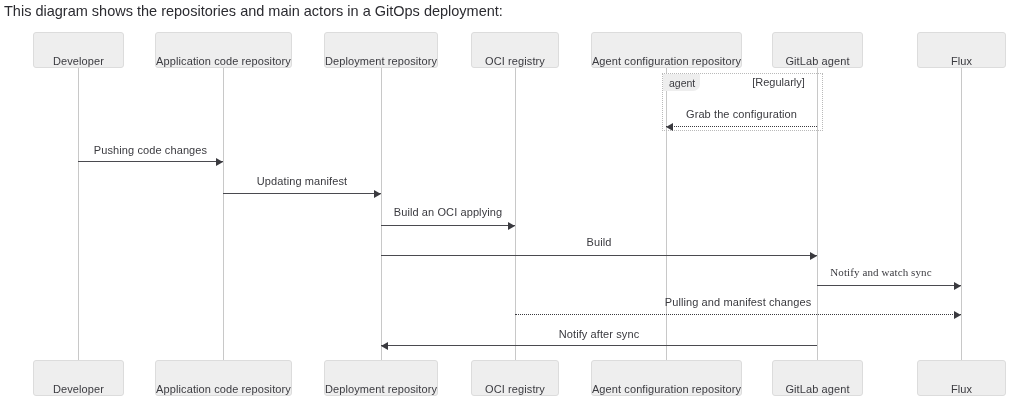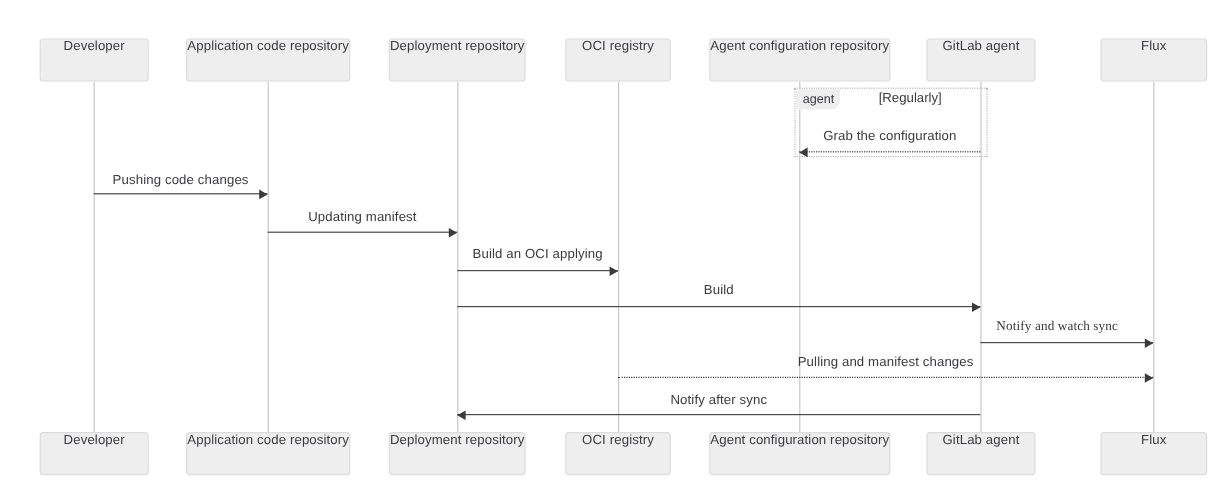--- a/index.html
+++ b/index.html
@@ -35,21 +35,21 @@
     height: 405px;
   }
   .actor-box {
     position: absolute;
     box-sizing: border-box;
     background: #eeeeee;
     border: 1px solid #dcdcdc;
     border-radius: 3px;
     height: 36px;
     display: flex;
-    align-items: flex-start;
+    align-items: flex-end;
     justify-content: center;
   }
   .actor-label {
     font-size: 11px;
     color: #3b3b40;
     white-space: nowrap;
     letter-spacing: 0.1px;
   }
   .lifeline {
     position: absolute;
@@ -104,27 +104,29 @@
     font-size: 10.5px;
     color: #3b3b40;
     white-space: nowrap;
   }
   .loop-cond {
     position: absolute;
     font-size: 11px;
     color: #3a3a3f;
     white-space: nowrap;
     transform: translateX(-50%);
+    margin-left: 20px;
   }
 </style>
 </head>
 <body>
 
 <div id="root">
 
+  <div id="intro-text">This diagram shows the repositories and main actors in a GitOps deployment:</div>
 
   <div id="diagram">
     <div id="lifelines">
         <div class="lifeline" style="left: 78px; top: 68px; height: 292px;"></div>
         <div class="lifeline" style="left: 223px; top: 68px; height: 292px;"></div>
         <div class="lifeline" style="left: 381px; top: 68px; height: 292px;"></div>
         <div class="lifeline" style="left: 515px; top: 68px; height: 292px;"></div>
         <div class="lifeline" style="left: 666px; top: 68px; height: 292px;"></div>
         <div class="lifeline" style="left: 817px; top: 68px; height: 292px;"></div>
         <div class="lifeline" style="left: 961px; top: 68px; height: 292px;"></div>

